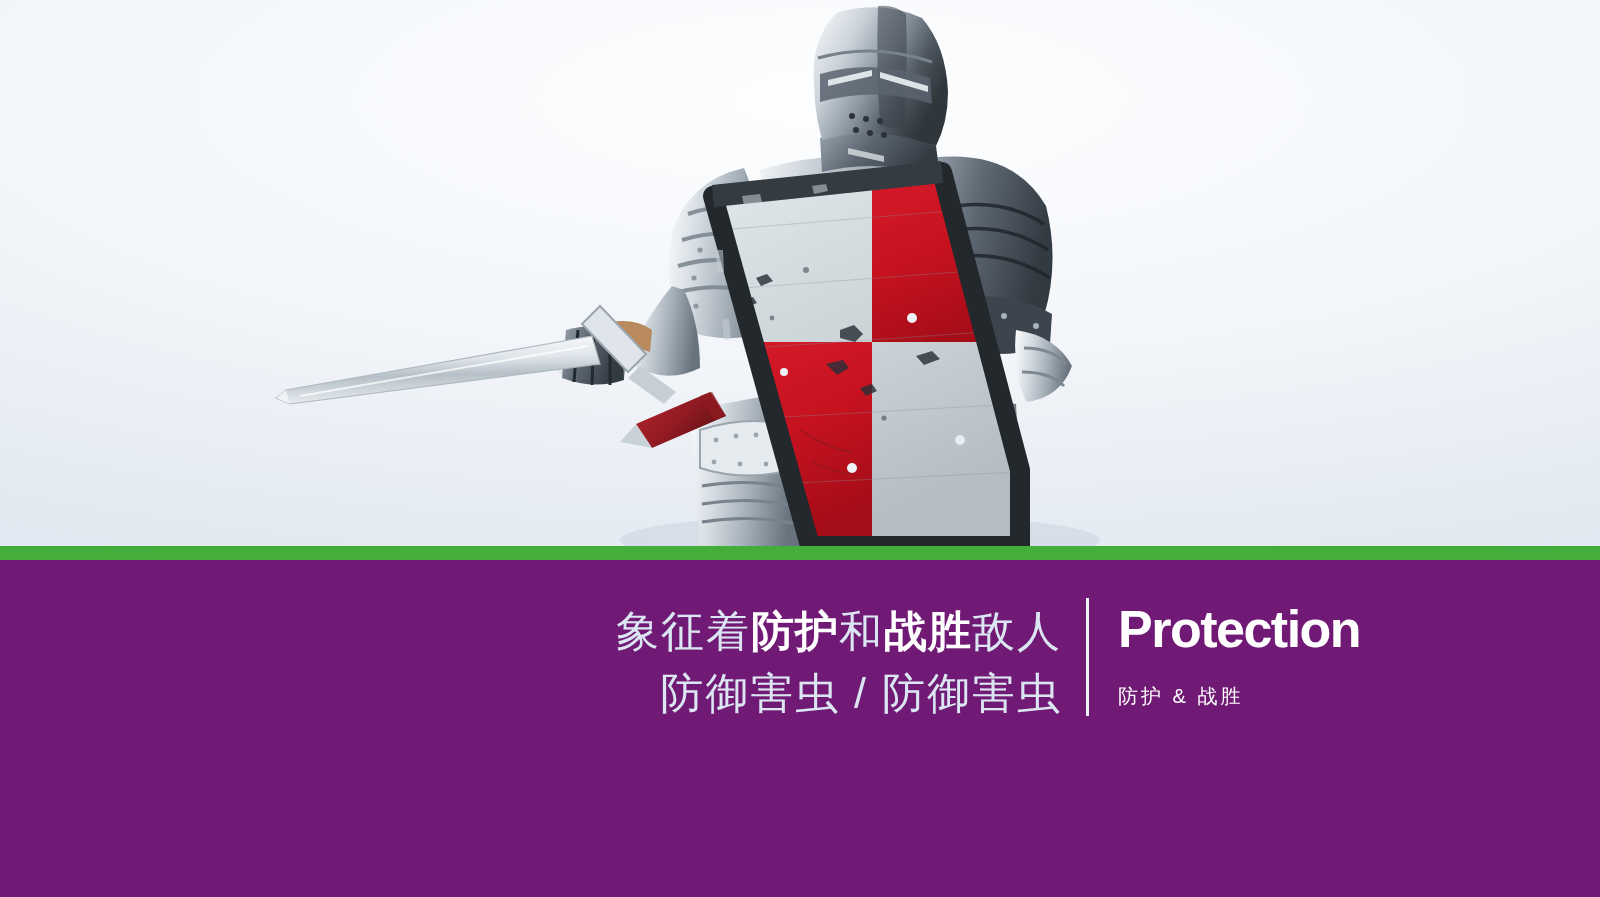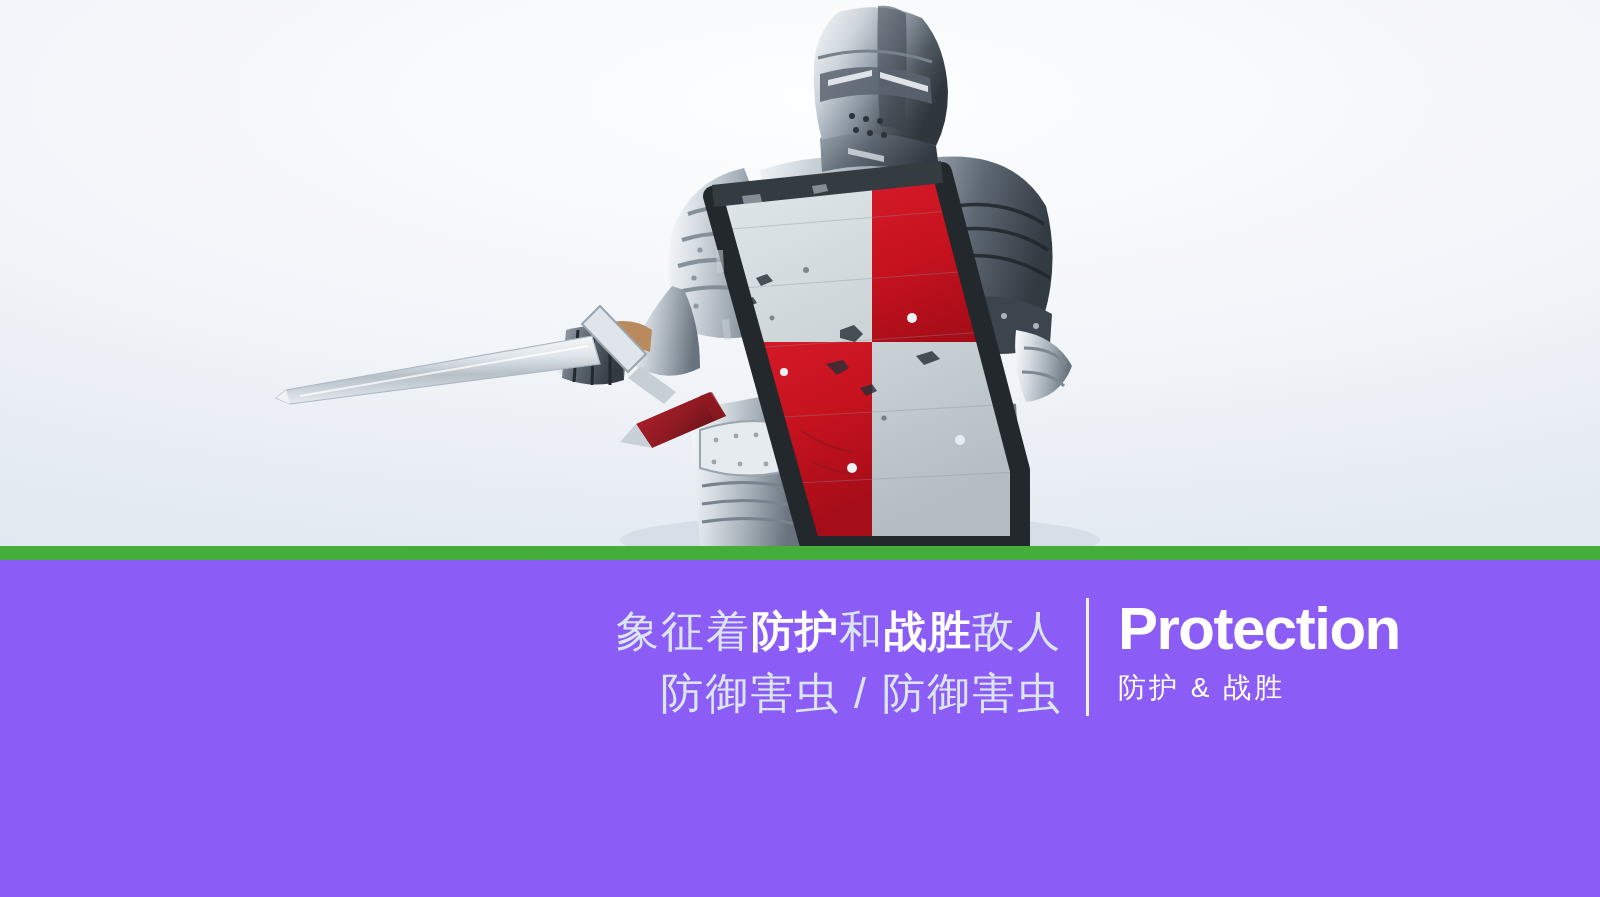--- a/index.html
+++ b/index.html
@@ -47,21 +47,21 @@
     background: #45ae3b;
   }
 
   
   #blue-panel {
     position: absolute;
     left: 0;
     top: 560px;
     width: 1600px;
     height: 337px;
-    background: #8b5cf6;
+    background: #701a75;
   }
 
   
   #tagline-block {
     position: absolute;
     left: 0;
     top: 40px;
     width: 1062px;
     text-align: right;
   }
@@ -89,29 +89,30 @@
     background: #eef3f9;
   }
 
   
   #title-block {
     position: absolute;
     left: 1118px;
     top: 28px;
   }
   #title-main {
-    font-size: 60px;
+    font-size: 52px;
     line-height: 82px;
     font-weight: 700;
     color: #ffffff;
     letter-spacing: -1.5px;
     white-space: nowrap;
   }
   #title-sub {
-    font-size: 28px;
+    margin-top: 8px;
+    font-size: 20px;
     line-height: 36px;
     font-weight: 400;
     color: #ffffff;
     letter-spacing: 3px;
     white-space: nowrap;
   }
 </style>
 </head>
 <body>
 

